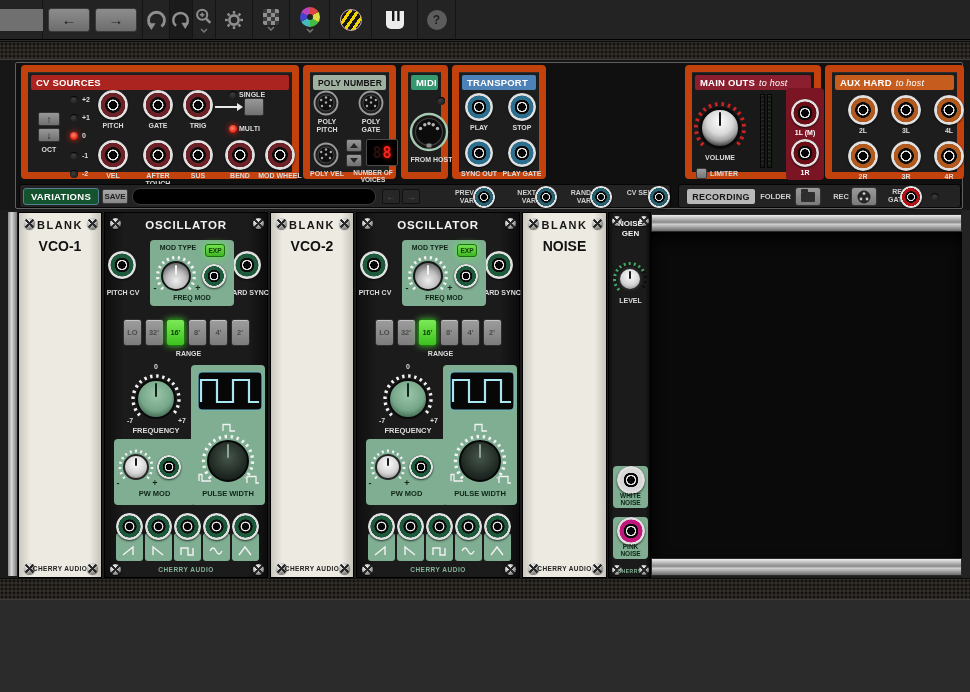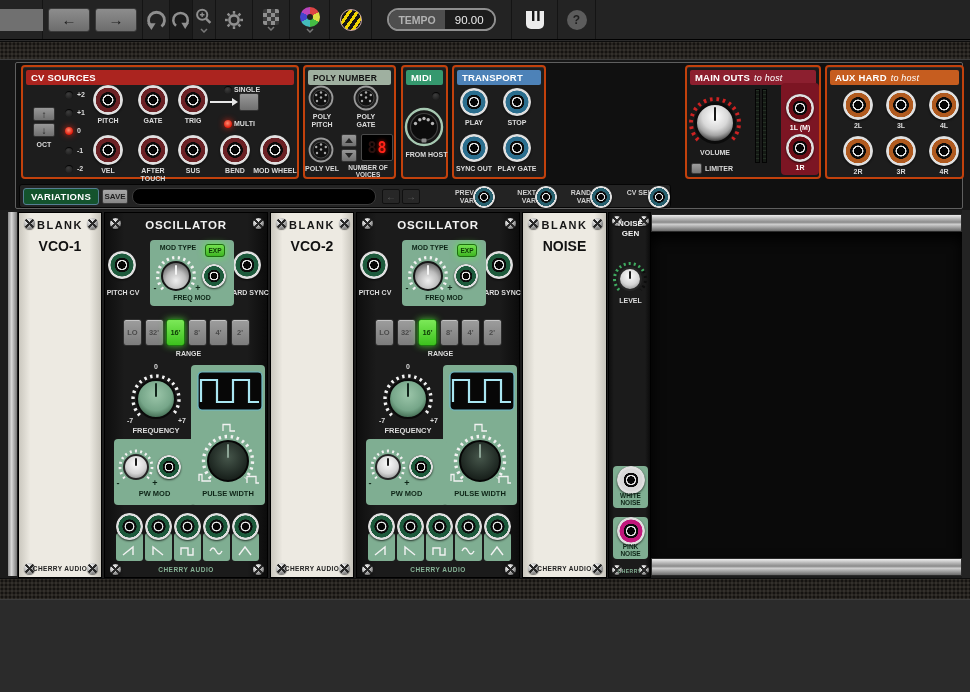--- a/index.html
+++ b/index.html
@@ -33,21 +33,21 @@
   display:flex;align-items:center;justify-content:center}
 
 
 .leather{position:absolute;left:0;width:970px;background:#26231f;
   background-image:radial-gradient(rgba(0,0,0,.45) 1px,transparent 1.3px),radial-gradient(rgba(255,255,255,.06) 1px,transparent 1.3px);
   background-size:4px 4px;background-position:0 0,2px 2px;border-top:1px solid #0d0d0d;border-bottom:1px solid #3c3c3c}
 
 
 .io-bg{position:absolute;left:0;top:60px;width:970px;height:150px;background:#171717}
 .bezel{position:absolute;left:15px;top:62px;width:948px;height:147px;border:1px solid #5f5f5f;background:#101010;border-radius:2px}
-.panel{position:absolute;background:#1d1d1d;border:2px solid #c2410c;border-radius:4px;box-shadow:inset 0 1px 0 rgba(255,255,255,.08)}
+.panel{position:absolute;background:#1d1d1d;border:7px solid #c2410c;border-radius:4px;box-shadow:inset 0 1px 0 rgba(255,255,255,.08)}
 .phead{position:absolute;left:3px;top:3px;right:3px;height:15px;border-radius:2px;display:flex;align-items:center;
   padding-left:5px;font-size:9.5px;font-weight:bold;color:#fff;letter-spacing:.2px;white-space:nowrap;overflow:hidden}
 .phead .sub{font-style:italic;font-weight:normal;font-size:9px;margin-left:4px}
 .lb{position:absolute;font-size:7px;font-weight:bold;color:#dcdcdc;text-align:center;line-height:1.15}
 .lbr{position:absolute;font-size:7px;font-weight:bold;color:#cfcfcf;text-align:right;line-height:1.1}
 .lbd{position:absolute;font-size:7px;font-weight:bold;color:#0e2517;text-align:center;line-height:1.15}
 .jack{position:absolute;border-radius:50%;
  background:radial-gradient(circle,#050505 0 18%,#e6e6e6 20% 25%,#0a0a0a 27% 36%,var(--ring,#555) 38% 57%,#e0e0e0 59% 68%,#9a9a9a 70% 86%,#5a5a5a 88% 100%);
  box-shadow:0 1px 2px rgba(0,0,0,.7)}
 .led{position:absolute;width:8px;height:8px;border-radius:50%;background:radial-gradient(circle at 40% 35%,#3e3e3e,#151515);box-shadow:inset 0 1px 1px #000}
@@ -177,26 +177,20 @@
     </div>
     <div class="tb-cell" style="width:40px">
       <div class="wheel"></div>
       <svg width="8" height="5">
           <polyline points="1,1 4,4 7,1" fill="none" stroke="#777" stroke-width="1.5"></polyline>
         </svg>
     </div>
     <div class="tb-cell" style="width:42px">
       <div class="cherry"></div>
     </div>
-    <div class="tb-cell" style="width:140px">
-      <div class="tempo-pill">
-        <span class="tempo-lab">TEMPO</span>
-        <span class="tempo-val">90.00</span>
-      </div>
-    </div>
     <div class="tb-cell" style="width:46px">
       <svg width="26" height="22" viewBox="0 0 26 22">
         <path d="M4 2 h18 v13 a5 5 0 0 1 -5 5 h-8 a5 5 0 0 1 -5 -5 z" fill="#ececec"></path>
         <rect x="10" y="2" width="2.4" height="10" fill="#161616"></rect>
         <rect x="15.2" y="2" width="2.4" height="10" fill="#161616"></rect>
       </svg>
     </div>
     <div class="tb-cell" style="width:38px">
       <div class="help">?</div>
     </div>
@@ -398,20 +392,39 @@
       <div class="lbr" style="left:424px;top:4px;width:30px">PREV VAR</div>
       <div class="jack" style="left:453px;top:1px;width:22px;height:22px;--ring:var(--var-ring)"></div>
       <div class="lbr" style="left:488px;top:4px;width:28px">NEXT VAR</div>
       <div class="jack" style="left:515px;top:1px;width:22px;height:22px;--ring:var(--var-ring)"></div>
       <div class="lbr" style="left:543px;top:4px;width:28px">RAND VAR</div>
       <div class="jack" style="left:570px;top:1px;width:22px;height:22px;--ring:var(--var-ring)"></div>
       <div class="lbr" style="left:606px;top:4px;width:26px">CV SEL</div>
       <div class="jack" style="left:628px;top:1px;width:22px;height:22px;--ring:var(--var-ring)"></div>
     </div>
 
+    <div class="vpanel" style="left:662px;top:121px;width:283px;height:24px">
+      <div class="rectitle" style="left:8px;top:4px;width:68px;height:15px">RECORDING</div>
+      <div class="lbr" style="left:78px;top:8px;width:34px;font-size:7.5px">FOLDER</div>
+      <div class="toolbtn" style="left:116px;top:2px;width:26px;height:19px">
+          <div class="folder-ic"></div>
+        </div>
+      <div class="lbr" style="left:148px;top:8px;width:22px;font-size:7.5px">REC</div>
+      <div class="toolbtn" style="left:172px;top:2px;width:26px;height:19px">
+        <svg width="16" height="16">
+          <circle cx="8" cy="8" r="6.5" fill="#262626"></circle>
+          <circle cx="8" cy="4.6" r="1.4" fill="#c9c9c9"></circle>
+            <circle cx="5" cy="10" r="1.4" fill="#c9c9c9"></circle>
+            <circle cx="11" cy="10" r="1.4" fill="#c9c9c9"></circle>
+        </svg>
+      </div>
+      <div class="lbr" style="left:202px;top:3px;width:26px">REC GATE</div>
+      <div class="jack" style="left:221px;top:1px;width:22px;height:22px;--ring:var(--rec-ring)"></div>
+      <div class="led" style="left:252px;top:8px"></div>
+    </div>
   </div>
 
   <div class="rack">
     <div class="rail-v" style="left:8px;top:2px;width:9px;height:364px"></div>
     <div class="rail-h" style="left:651px;top:4px;width:311px;height:18px"></div>
     <div class="rack-void" style="left:651px;top:22px;width:311px;height:326px"></div>
     <div class="rail-h" style="left:651px;top:348px;width:311px;height:18px"></div>
     <div class="abs" style="left:962px;top:0;width:8px;height:368px;background:#232323"></div>
 
     <div class="module blank" style="left:18px;width:84px">

